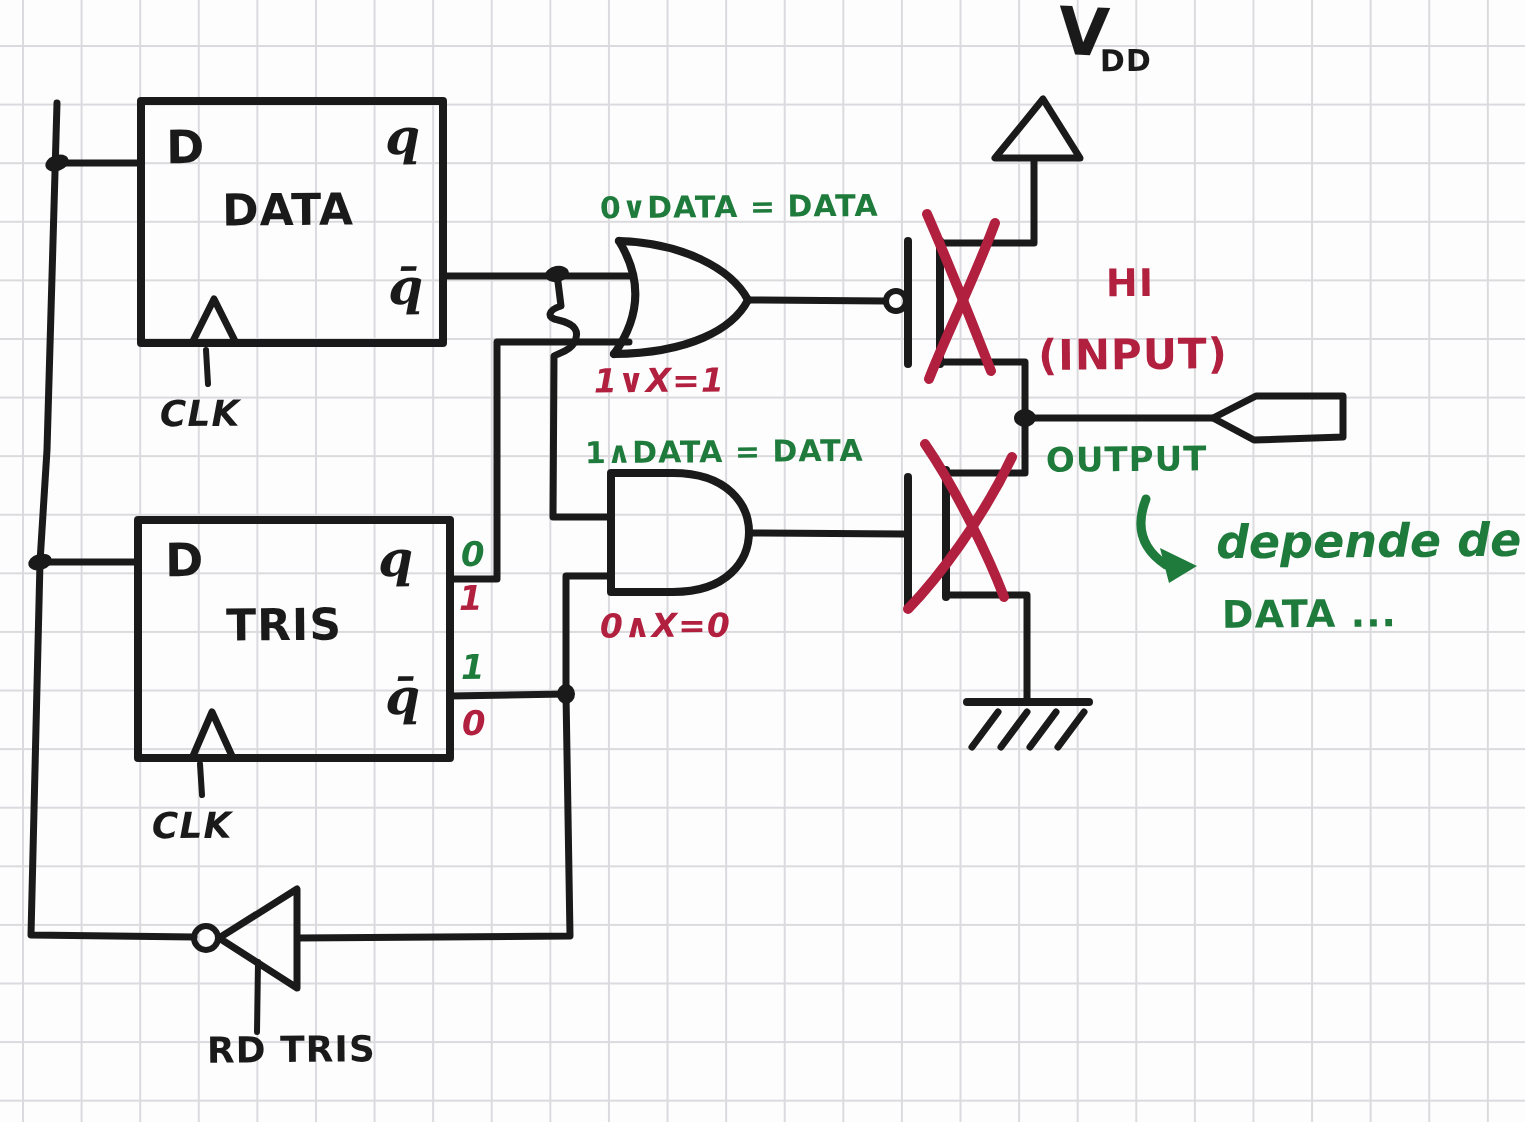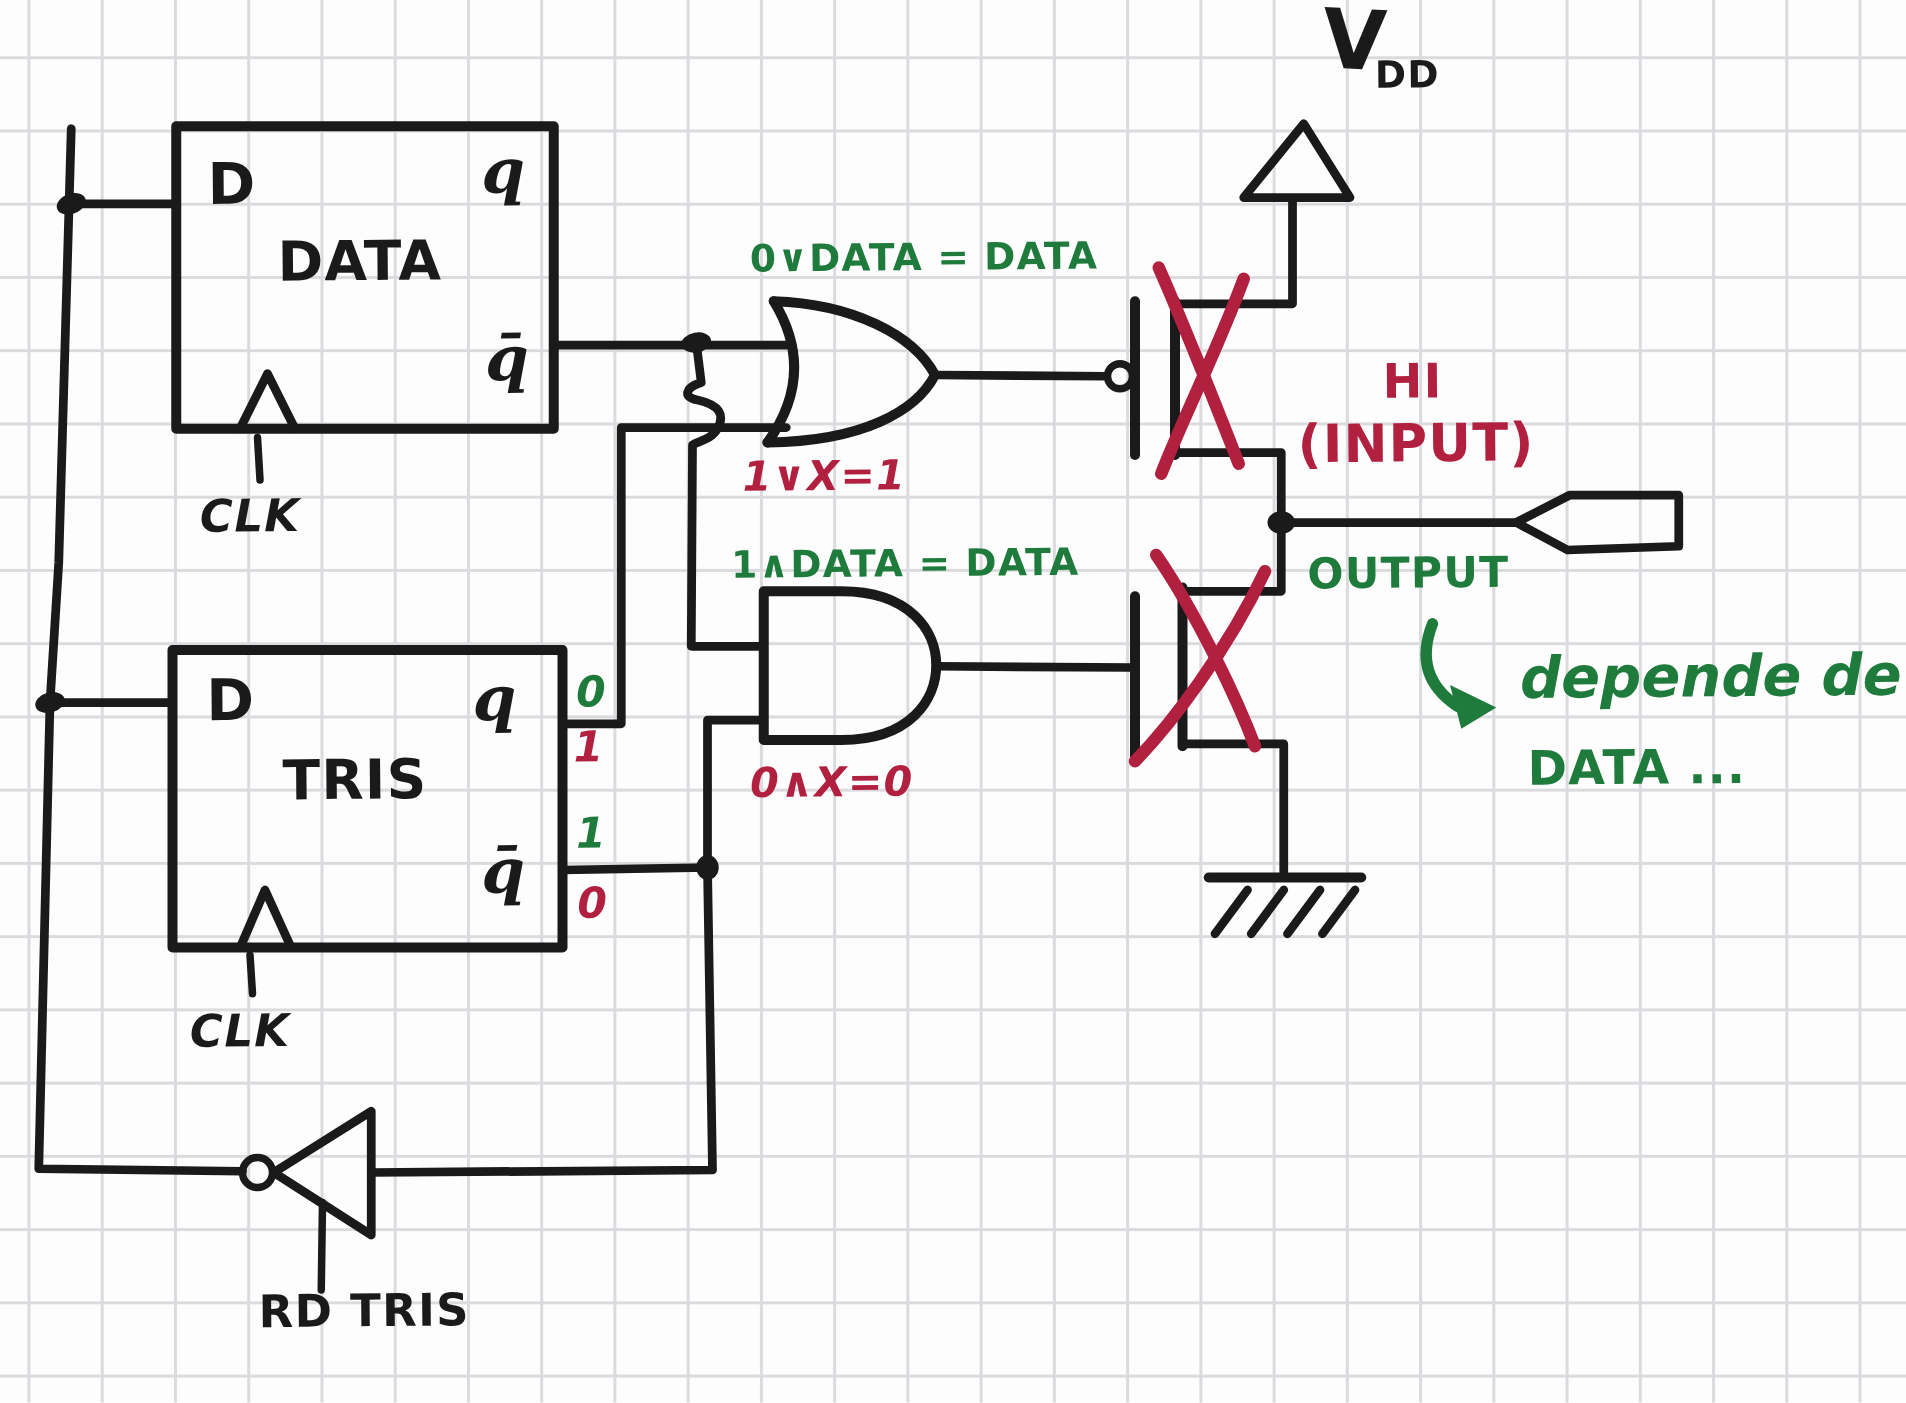--- a/index.html
+++ b/index.html
@@ -174,20 +174,20 @@
   <span class="lbl green" style="left:461px;top:537px;font-size:34px;font-style:italic;">0</span>
   <span class="lbl red" style="left:459px;top:581px;font-size:34px;font-style:italic;">1</span>
   <span class="lbl green" style="left:461px;top:650px;font-size:34px;font-style:italic;">1</span>
   <span class="lbl red" style="left:462px;top:706px;font-size:34px;font-style:italic;">0</span>
 
   <span class="lbl green" style="left:600px;top:192px;font-size:30px;">0∨DATA = DATA</span>
   <span class="lbl red" style="left:594px;top:364px;font-size:33px;font-style:italic;">1∨X=1</span>
   <span class="lbl green" style="left:585px;top:437px;font-size:30px;">1∧DATA = DATA</span>
   <span class="lbl red" style="left:600px;top:609px;font-size:33px;font-style:italic;">0∧X=0</span>
 
-  <span class="lbl red" style="left:1106px;top:286px;font-size:38px;text-align:right;">HI</span>
+  <span class="lbl red" style="left:1106px;top:264px;font-size:38px;text-align:right;">HI</span>
   <span class="lbl red" style="left:1038px;top:334px;font-size:42px;">(INPUT)</span>
   <span class="lbl green" style="left:1046px;top:442px;font-size:34px;">OUTPUT</span>
   <span class="lbl green script" style="left:1216px;top:518px;font-size:46px;">depende de</span>
   <span class="lbl green" style="left:1222px;top:595px;font-size:38px;">DATA ...</span>
 
   <span class="lbl" style="left:207px;top:1032px;font-size:36px;">RD TRIS</span>
 </div>
 
 </body></html>

